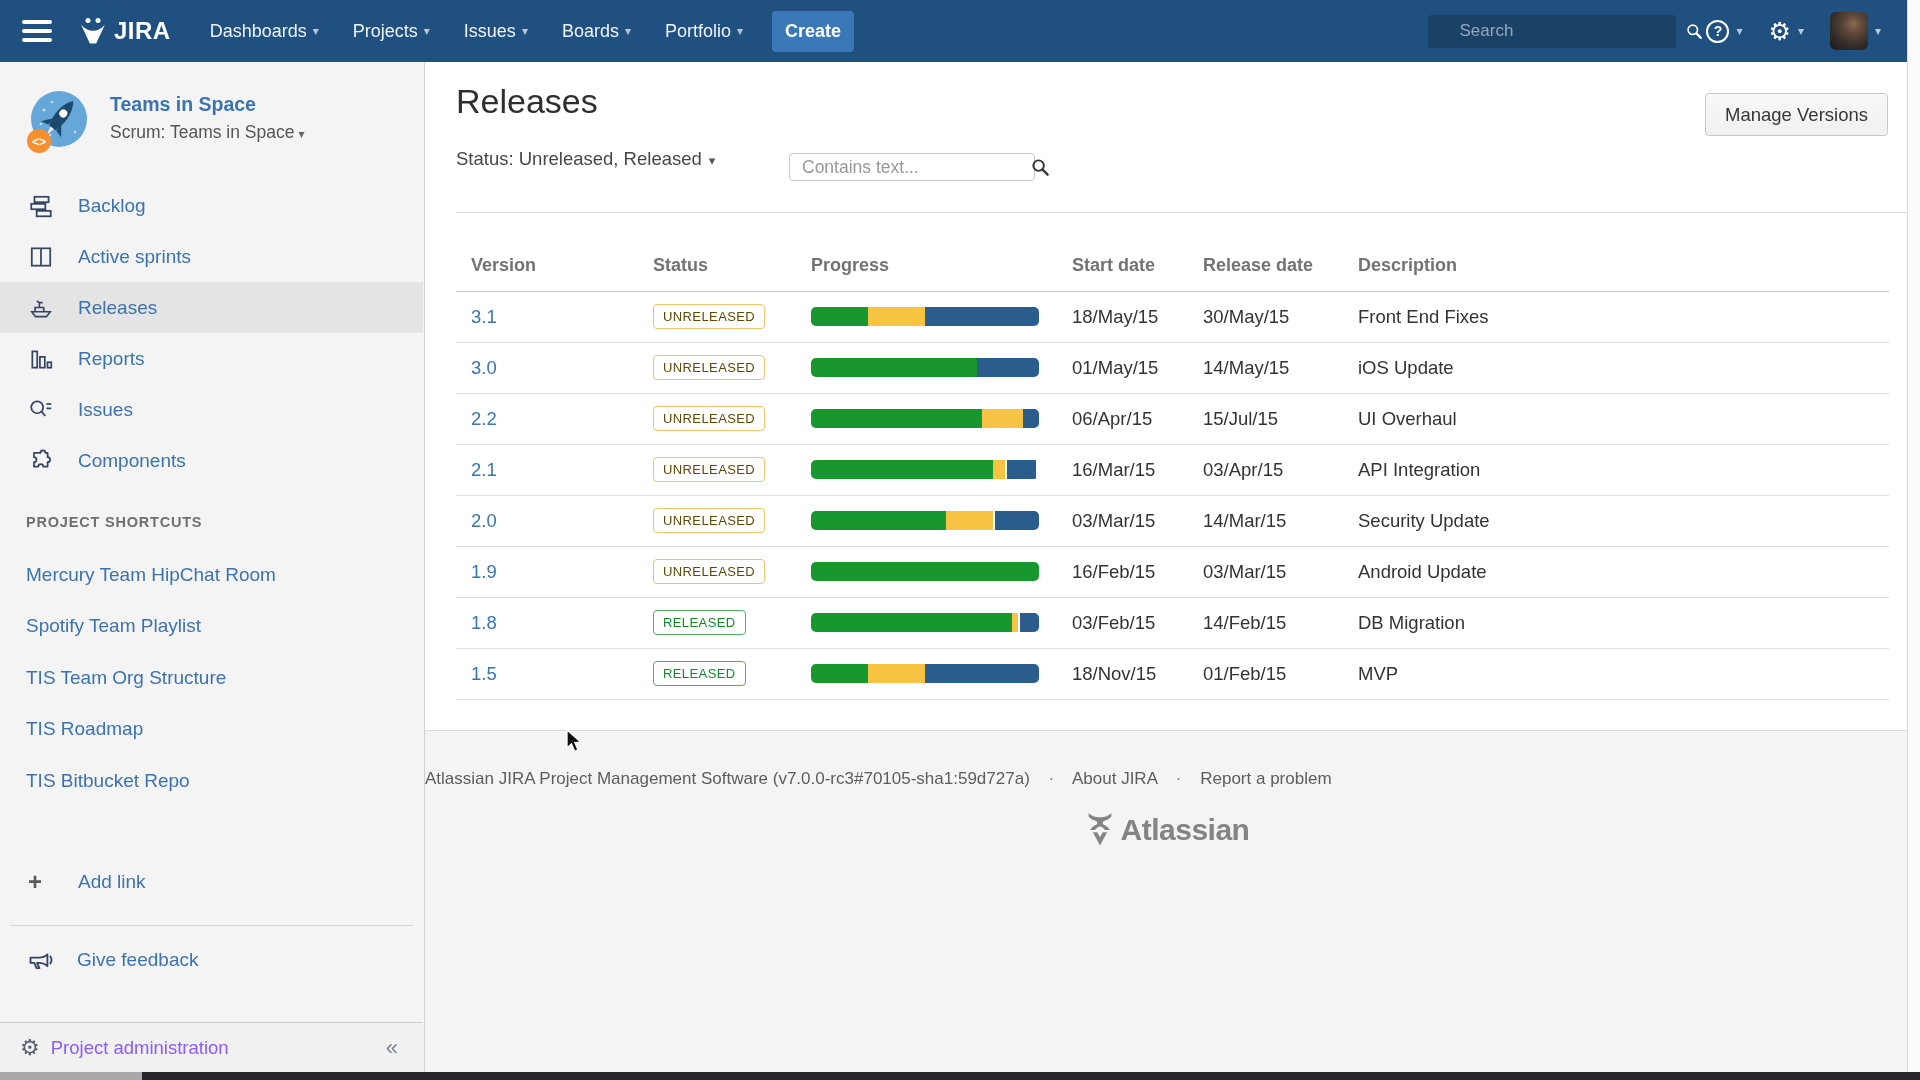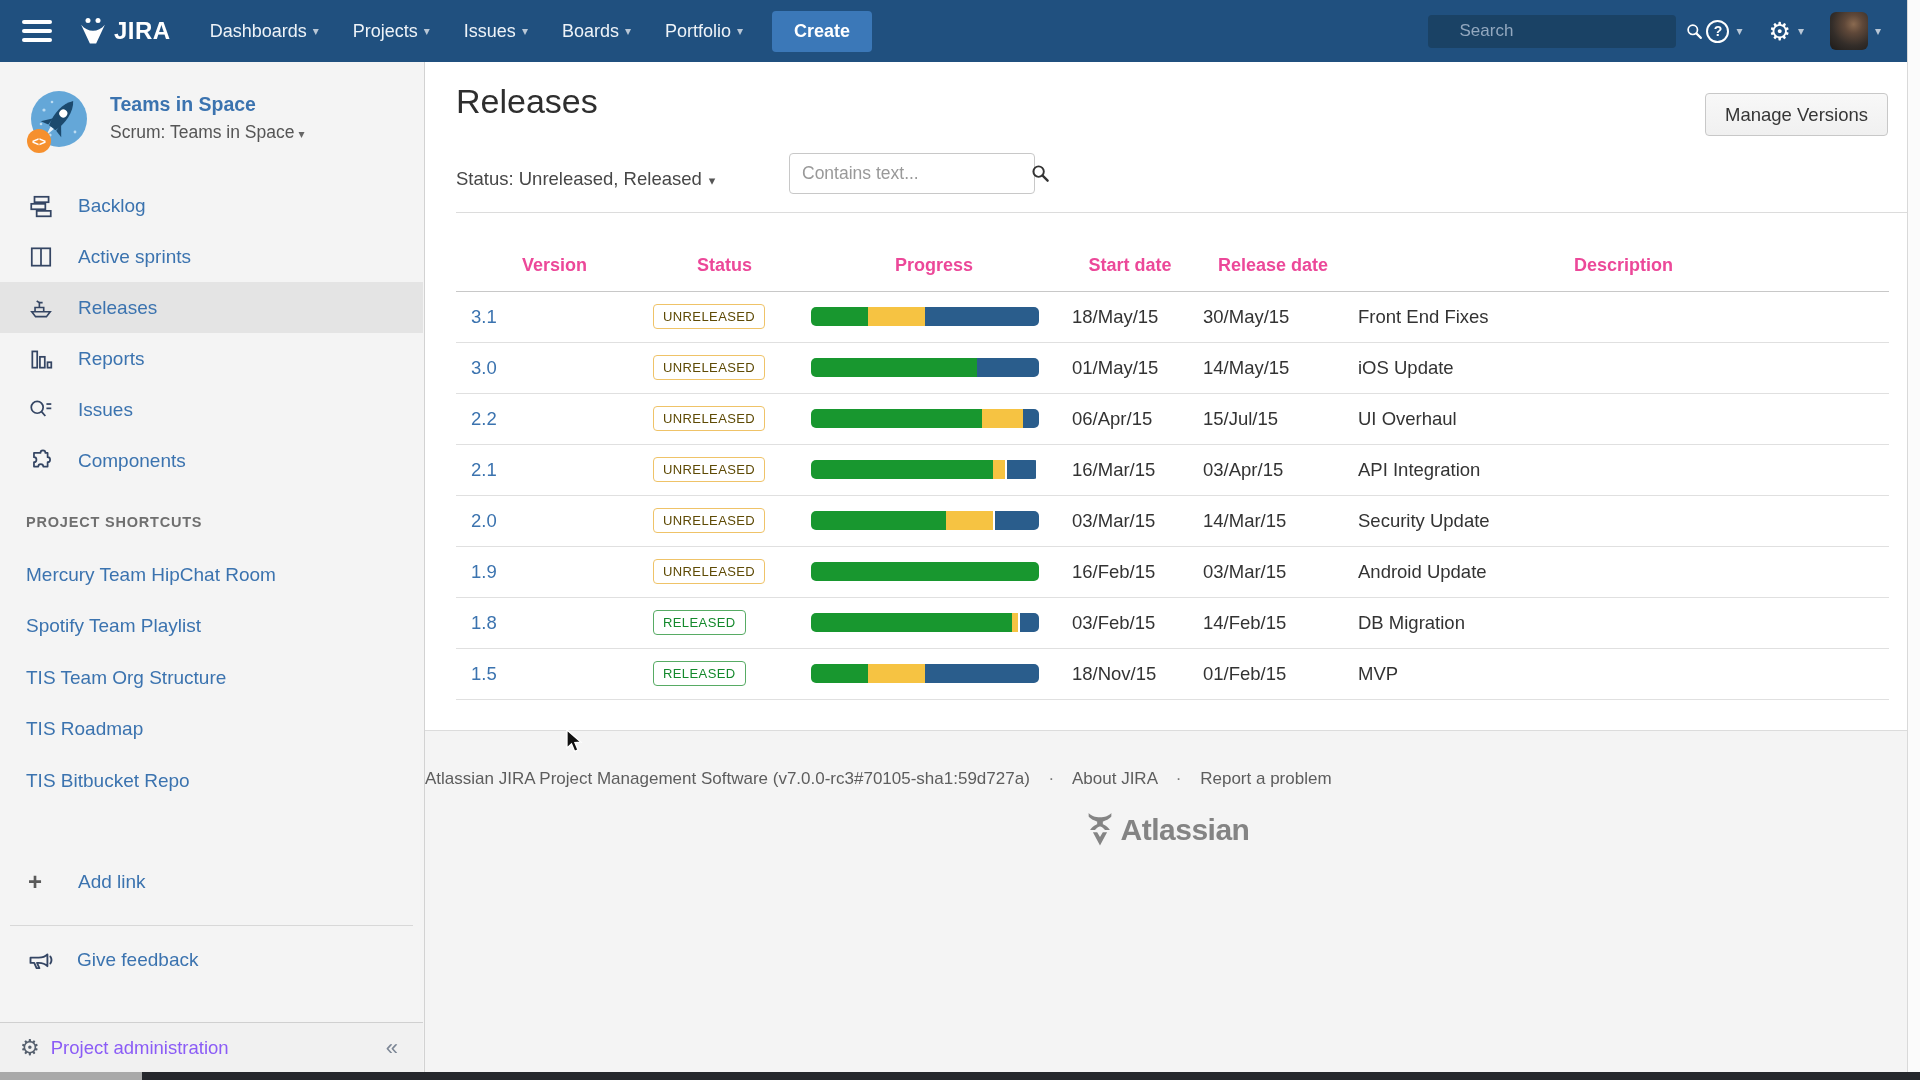--- a/index.html
+++ b/index.html
@@ -11,21 +11,21 @@
             display:flex; align-items:center; padding:0 26px 0 22px; }
   .hamburger { width:30px; height:22px; display:flex; flex-direction:column; justify-content:space-between; cursor:pointer; margin-right:26px; }
   .hamburger span { display:block; height:4px; border-radius:2px; background:#fff; }
   .brand { display:flex; align-items:center; margin-right:22px; }
   .brand-text { color:#fff; font-size:24px; font-weight:bold; letter-spacing:.5px; margin-left:6px; }
   .nav-menu { display:flex; align-items:center; }
   .nav-item { display:flex; align-items:center; padding:0 17px; height:62px; color:#eef3f8; font-size:18px; cursor:pointer; }
   .nav-item .caret { margin-left:6px; }
   .caret { font-size:12px; color:#b9c7d6; }
   .create-btn { margin-left:12px; background:#3b78b8; color:#fff; font-size:18px; font-weight:bold;
-                padding:10px 22px; border:none; border-radius:4px; cursor:pointer; }
+                padding:10px 13px; border:none; border-radius:4px; cursor:pointer; }
   .nav-right { margin-left:auto; display:flex; align-items:center; }
   .nav-search { width:248px; height:33px; background:#1a4265; border-radius:4px; display:flex; align-items:center; margin-right:30px; }
   .nav-search input { flex:1; background:transparent; border:none; outline:none; color:#d6dfe9;
                       font-size:17px; padding:0 6px 0 11px; font-family:"Liberation Sans",sans-serif;margin-left:20px; }
   .nav-search input::placeholder { color:#93a8bf; }
   .nav-iconbtn { display:flex; align-items:center; margin-right:26px; cursor:pointer; }
   .help-circle { width:23px; height:23px; border:2px solid #fff; border-radius:50%; color:#fff;
                  font-size:14px; font-weight:bold; display:flex; align-items:center; justify-content:center; }
   .gear-glyph { color:#fff; font-size:25px; line-height:1; }
   .nav-iconbtn .caret { margin-left:7px; }
@@ -62,35 +62,35 @@
   .admin-bar .gear { margin-left:20px; font-size:22px; color:#56606e; line-height:1; }
   .admin-bar .label { margin-left:11px; font-size:18.5px; color:#8b5cf6; }
   .admin-bar .collapse { margin-left:auto; margin-right:25px; font-size:22px; color:#7d8796; }
 
   
   .main { position:absolute; left:425px; top:62px; right:13px; bottom:8px; background:#fff; }
   .page-title { position:absolute; left:31px; top:20px; font-size:34px; font-weight:400; color:#2e2e2e; }
   .manage-btn { position:absolute; right:19px; top:31px; height:43px; padding:0 19px; font-size:18.5px;
                 color:#363636; background:linear-gradient(#f8f8f8,#f0f0f0); border:1px solid #c8c8c8;
                 border-radius:4px; cursor:pointer; font-family:"Liberation Sans",sans-serif; }
-  .status-filter { position:absolute; left:31px; top:106px; font-size:18.5px; color:#474747; cursor:pointer; }
+  .status-filter { position:absolute; left:31px; top:86px; font-size:18.5px; color:#474747; cursor:pointer; }
   .status-filter .caret { color:#555; margin-left:7px; font-size:13px; }
-  .contains-box { position:absolute; left:364px; top:91px; width:246px; height:41px; border:1px solid #c8c8c8;
+  .contains-box { position:absolute; left:364px; top:91px; width:246px; height:28px; border:1px solid #c8c8c8;
                   border-radius:4px; background:#fff; display:flex; align-items:center; }
   .contains-box input { flex:1; border:none; outline:none; font-size:17.5px; color:#333; padding:0 4px 0 12px;
                         font-family:"Liberation Sans",sans-serif; }
   .contains-box input::placeholder { color:#999; }
   .contains-box .mag { margin-right:10px; display:flex; }
   .filter-divider { position:absolute; left:31px; right:0; top:150px; height:1px; background:#dcdcdc; }
 
   .table-wrap { position:absolute; left:31px; right:18px; top:178px; }
   table { width:100%; border-collapse:collapse; table-layout:fixed; }
   col.c-version {width:182px;} col.c-status {width:158px;} col.c-progress {width:261px;}
   col.c-start {width:131px;} col.c-release {width:155px;}
-  th { text-align:center; font-size:18px; font-weight:bold; color:#ec4899; height:51px;
+  th { text-align:left; font-size:18px; font-weight:bold; color:#737373; height:51px;
        border-bottom:1px solid #c8c8c8; padding-left:15px; }
   td { height:51px; border-bottom:1px solid #e0e0e0; padding-left:15px; font-size:18.5px; color:#333; }
   td.version a { color:#3b73af; text-decoration:none; cursor:pointer; }
   .badge { display:inline-block; font-size:13px; font-weight:normal; letter-spacing:.4px; padding:4px 9px;
            border-radius:4px; background:#fff; }
   .badge.unreleased { border:1px solid #efc368; color:#5e4a05; }
   .badge.released { border:1px solid #57ab64; color:#14892c; }
   .pbar { display:flex; width:228px; height:19px; border-radius:5px; overflow:hidden; }
   .pbar .seg { height:100%; }
   .pbar .seg.gap { margin-left:2px; }

